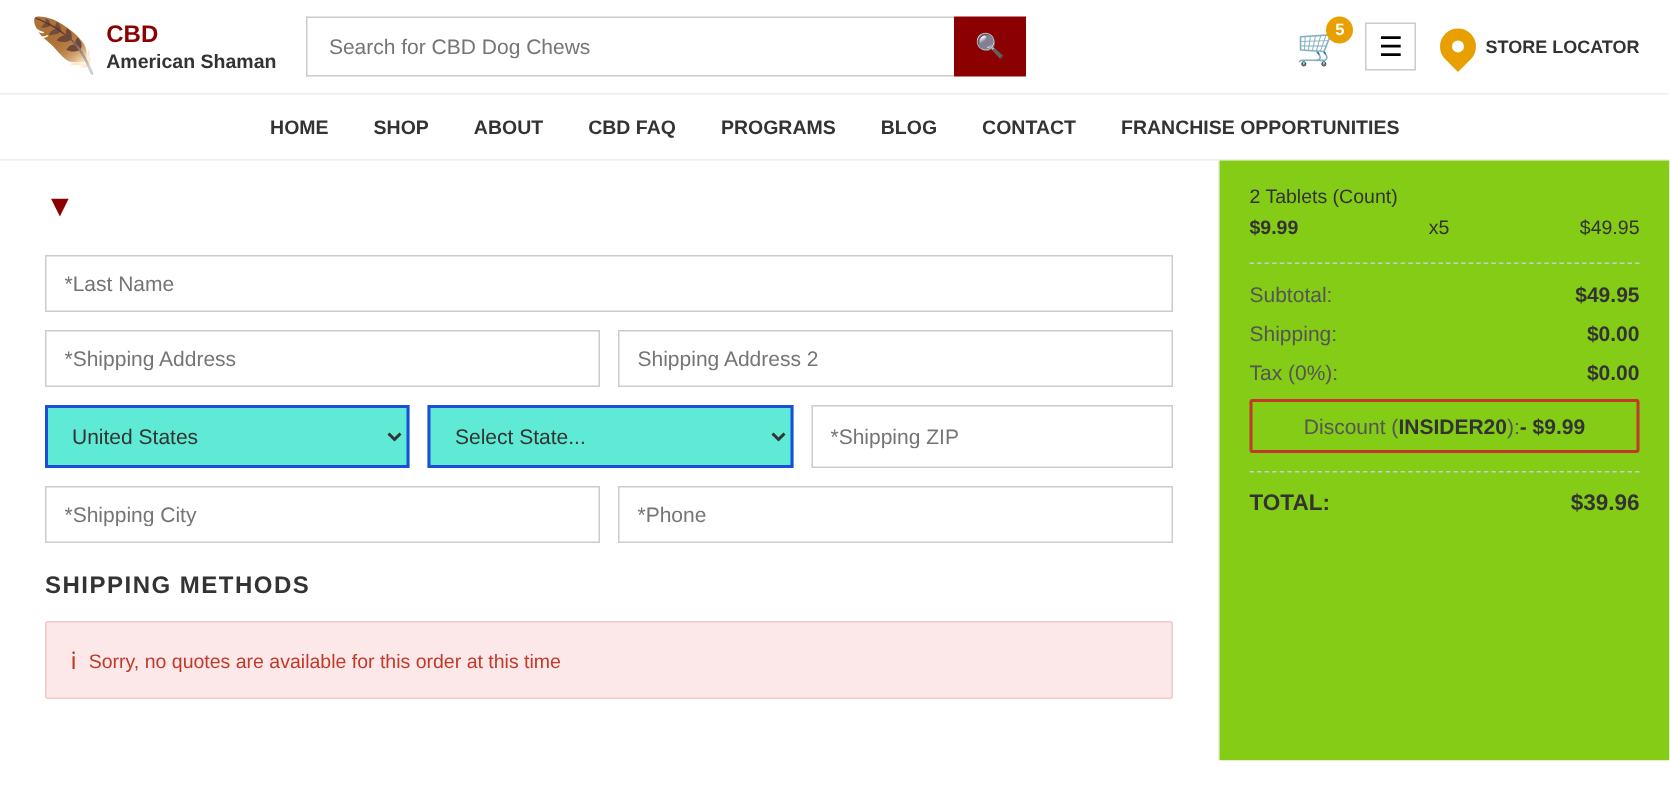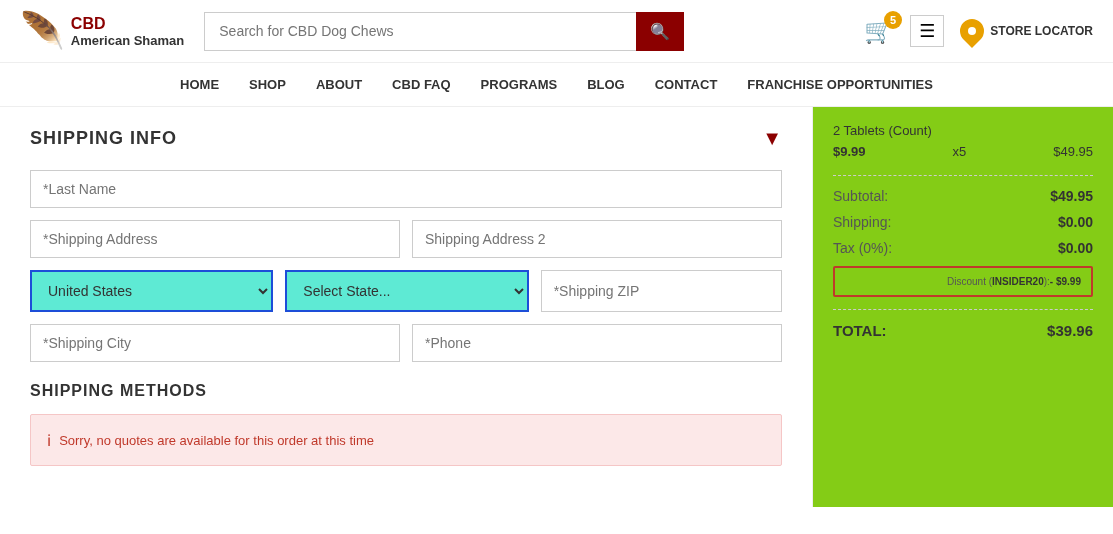--- a/index.html
+++ b/index.html
@@ -258,23 +258,23 @@
       display: flex;
       justify-content: space-between;
       margin-bottom: 10px;
       font-size: 14px;
     }
     .summary-label { color: #555; }
     .summary-value { color: #333; font-weight: bold; }
 
     .discount-row {
       display: flex;
-      justify-content: flex-end;
+      justify-content: center;
       margin-bottom: 10px;
-      font-size: 10px;
+      font-size: 14px;
       border: 2px solid #c0392b;
       padding: 8px 10px;
       border-radius: 2px;
     }
     .discount-label { color: #555; }
     .discount-label strong { color: #333; }
     .discount-value { color: #333; font-weight: bold; }
 
     .total-row {
       display: flex;
@@ -327,21 +327,20 @@
   <span class="nav-item">BLOG</span>
   <span class="nav-item">CONTACT</span>
   <span class="nav-item">FRANCHISE OPPORTUNITIES</span>
 </nav>
 
 <div class="main-layout">
 
   <div class="left-panel">
 
     <div class="section-header">
-      <span class="section-title">SHIPPING INFO</span>
       <span class="chevron-down">▼</span>
     </div>
 
     <div class="form-row">
       <input class="form-input" type="text" placeholder="*Last Name" style="">
     </div>
 
     <div class="form-row">
       <input class="form-input" type="text" placeholder="*Shipping Address" style="">
       <input class="form-input" type="text" placeholder="Shipping Address 2" style="">

